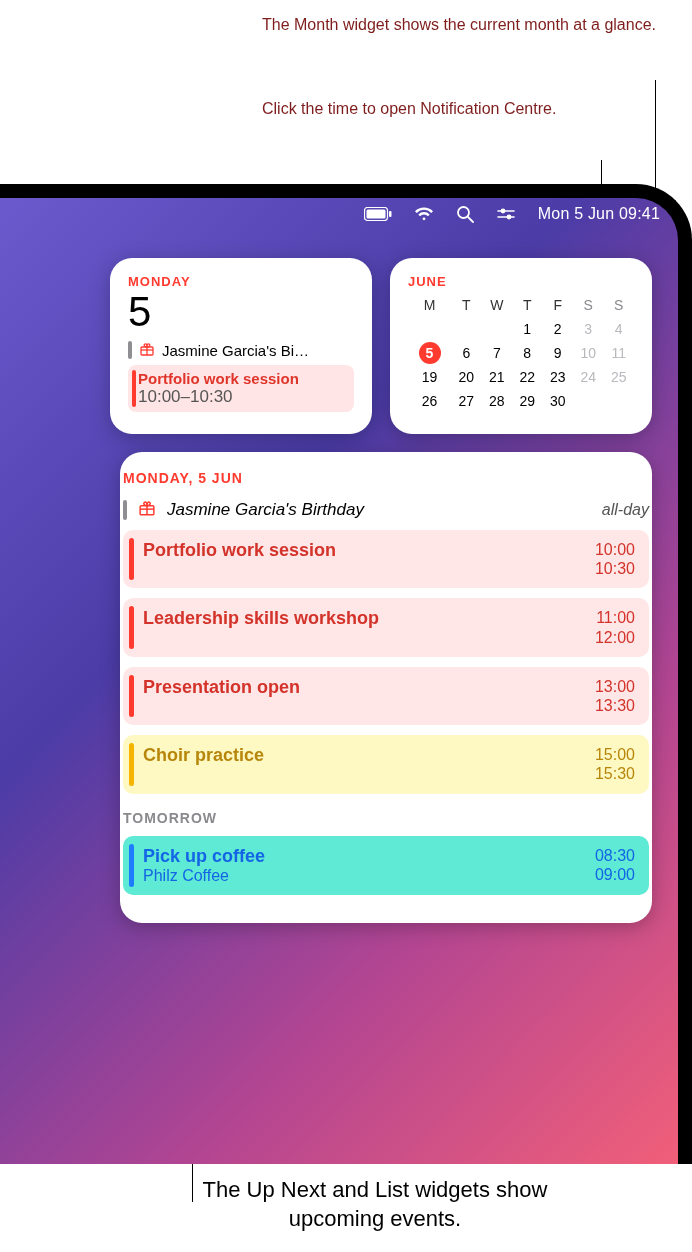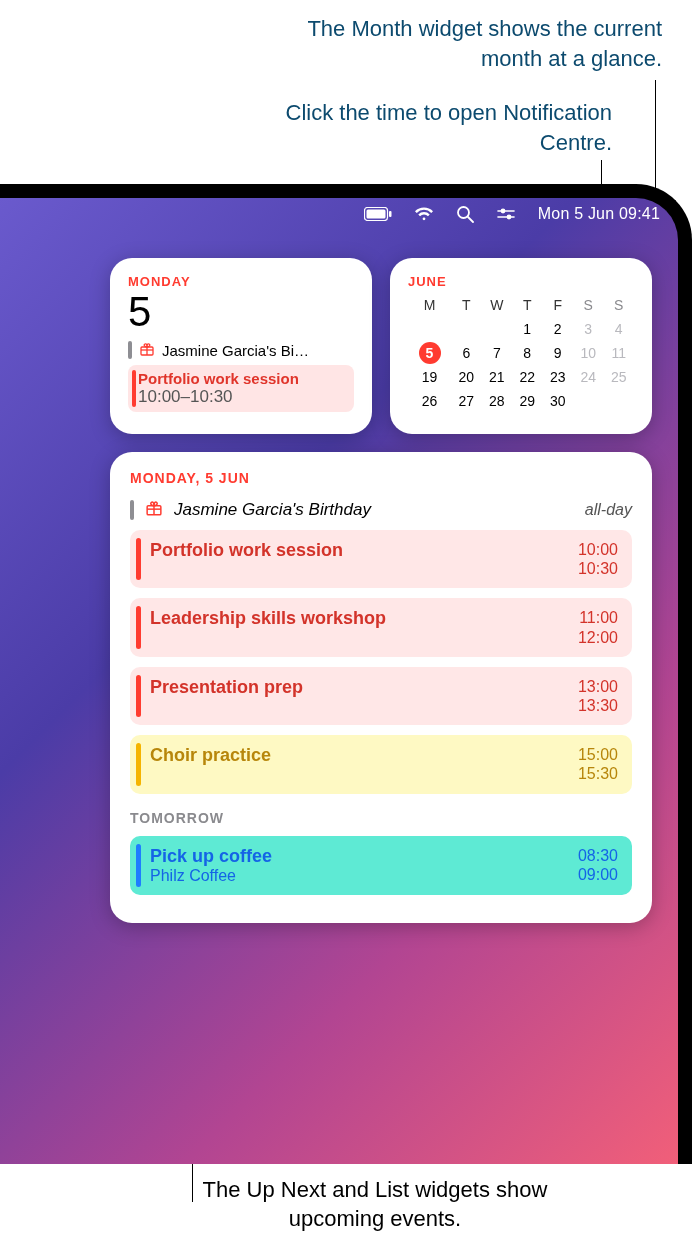--- a/index.html
+++ b/index.html
@@ -4,21 +4,21 @@
 <style>
   * { box-sizing: border-box; margin: 0; padding: 0; }
   body {
     font-family: -apple-system, BlinkMacSystemFont, "Helvetica Neue", Arial, sans-serif;
     width: 692px;
     height: 1252px;
     background: #fff;
     position: relative;
     overflow: hidden;
   }
-  .callout { position: absolute; font-size: 22px; line-height: 1.35; color: #0c4a6e; text-align: right; }
+  .callout { position: absolute; font-size: 16px; line-height: 1.35; color: #7f1d1d; }
   .callout-1 { top: 14px; right: 30px; width: 400px; }
   .callout-2 { top: 98px; right: 80px; width: 350px; }
   .callout-3 { position:absolute; bottom: 18px; left: 175px; width: 400px; font-size: 22px; line-height:1.35; text-align:center; }
 
   .leader { position:absolute; background:#000; }
   .leader-v1 { width:1px; }
   .leader-v2 { width:1px; }
   .leader-h1 { height:1px; }
 
   .device {
@@ -81,21 +81,21 @@
   .mini-event .time { color:#555; font-size:17px; }
 
   .month .title { color:#ff3b30; font-size:13px; font-weight:700; letter-spacing:1px; text-transform:uppercase; margin-bottom:8px; }
   .month table { width:100%; border-collapse:collapse; font-size:14px; }
   .month th { font-weight:500; color:#8a8a8e; padding-bottom:4px; }
   .month th.wd { color:#333; }
   .month td { text-align:center; height:24px; color:#000; }
   .month td.dim { color:#b9b9be; }
   .month td.today span { display:inline-flex; width:22px; height:22px; border-radius:50%; background:#ff3b30; color:#fff; align-items:center; justify-content:center; font-weight:600; }
 
-  .list { padding:18px 20px; }
+  .list { padding:18px 3px;margin-left:10px; }
   .list .heading { color:#ff3b30; font-weight:700; font-size:14px; letter-spacing:1px; text-transform:uppercase; margin-bottom:12px; }
   .list .subheading { color:#8a8a8e; font-weight:700; font-size:14px; letter-spacing:1px; text-transform:uppercase; margin:16px 0 10px; }
   .list .row-item { display:flex; align-items:center; gap:12px; padding:2px 0 10px;font-style:italic; }
   .list .row-item .color-bar { width:4px; height:20px; border-radius:2px; }
   .list .row-item .gift { color:#ff3b30; }
   .list .row-item .title { flex:1; font-size:17px; }
   .list .row-item .right { text-align:right; font-size:16px; color:#555; }
 
   .event-block { display:flex; align-items:stretch; border-radius:10px; padding:10px 14px 10px 14px; margin-bottom:10px; position:relative; }
   .event-block .bar { position:absolute; left:6px; top:8px; bottom:8px; width:5px; border-radius:3px; }
@@ -263,21 +263,21 @@
               <div class="title">Portfolio work session</div>
               <div class="times">10:00<br>10:30</div>
             </div>
             <div class="event-block ev-red">
               <span class="bar"></span>
               <div class="title">Leadership skills workshop</div>
               <div class="times">11:00<br>12:00</div>
             </div>
             <div class="event-block ev-red">
               <span class="bar"></span>
-              <div class="title">Presentation prep</div>
+              <div class="title">Presentation open</div>
               <div class="times">13:00<br>13:30</div>
             </div>
             <div class="event-block ev-yellow">
               <span class="bar"></span>
               <div class="title">Choir practice</div>
               <div class="times">15:00<br>15:30</div>
             </div>
           </div>
         <div class="subheading">Tomorrow</div>
         <div id="list-tomorrow">

